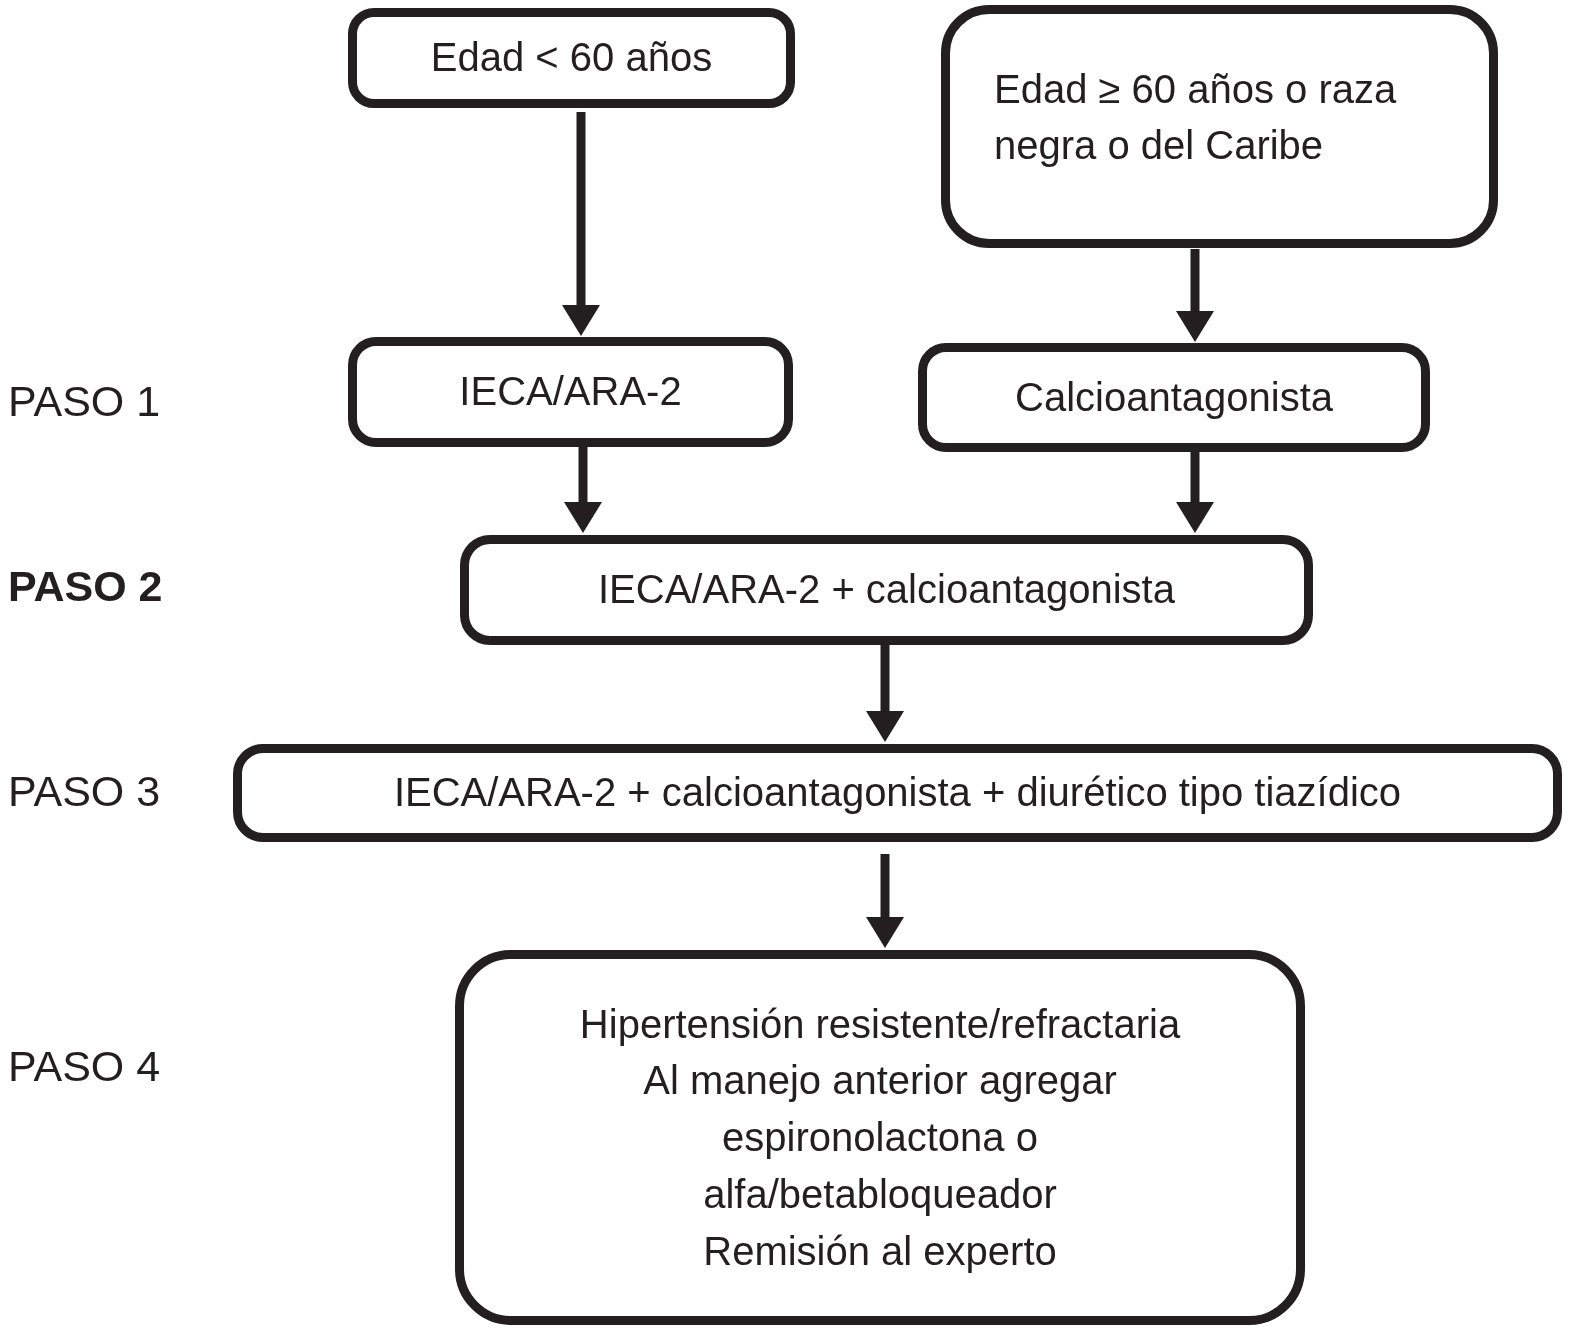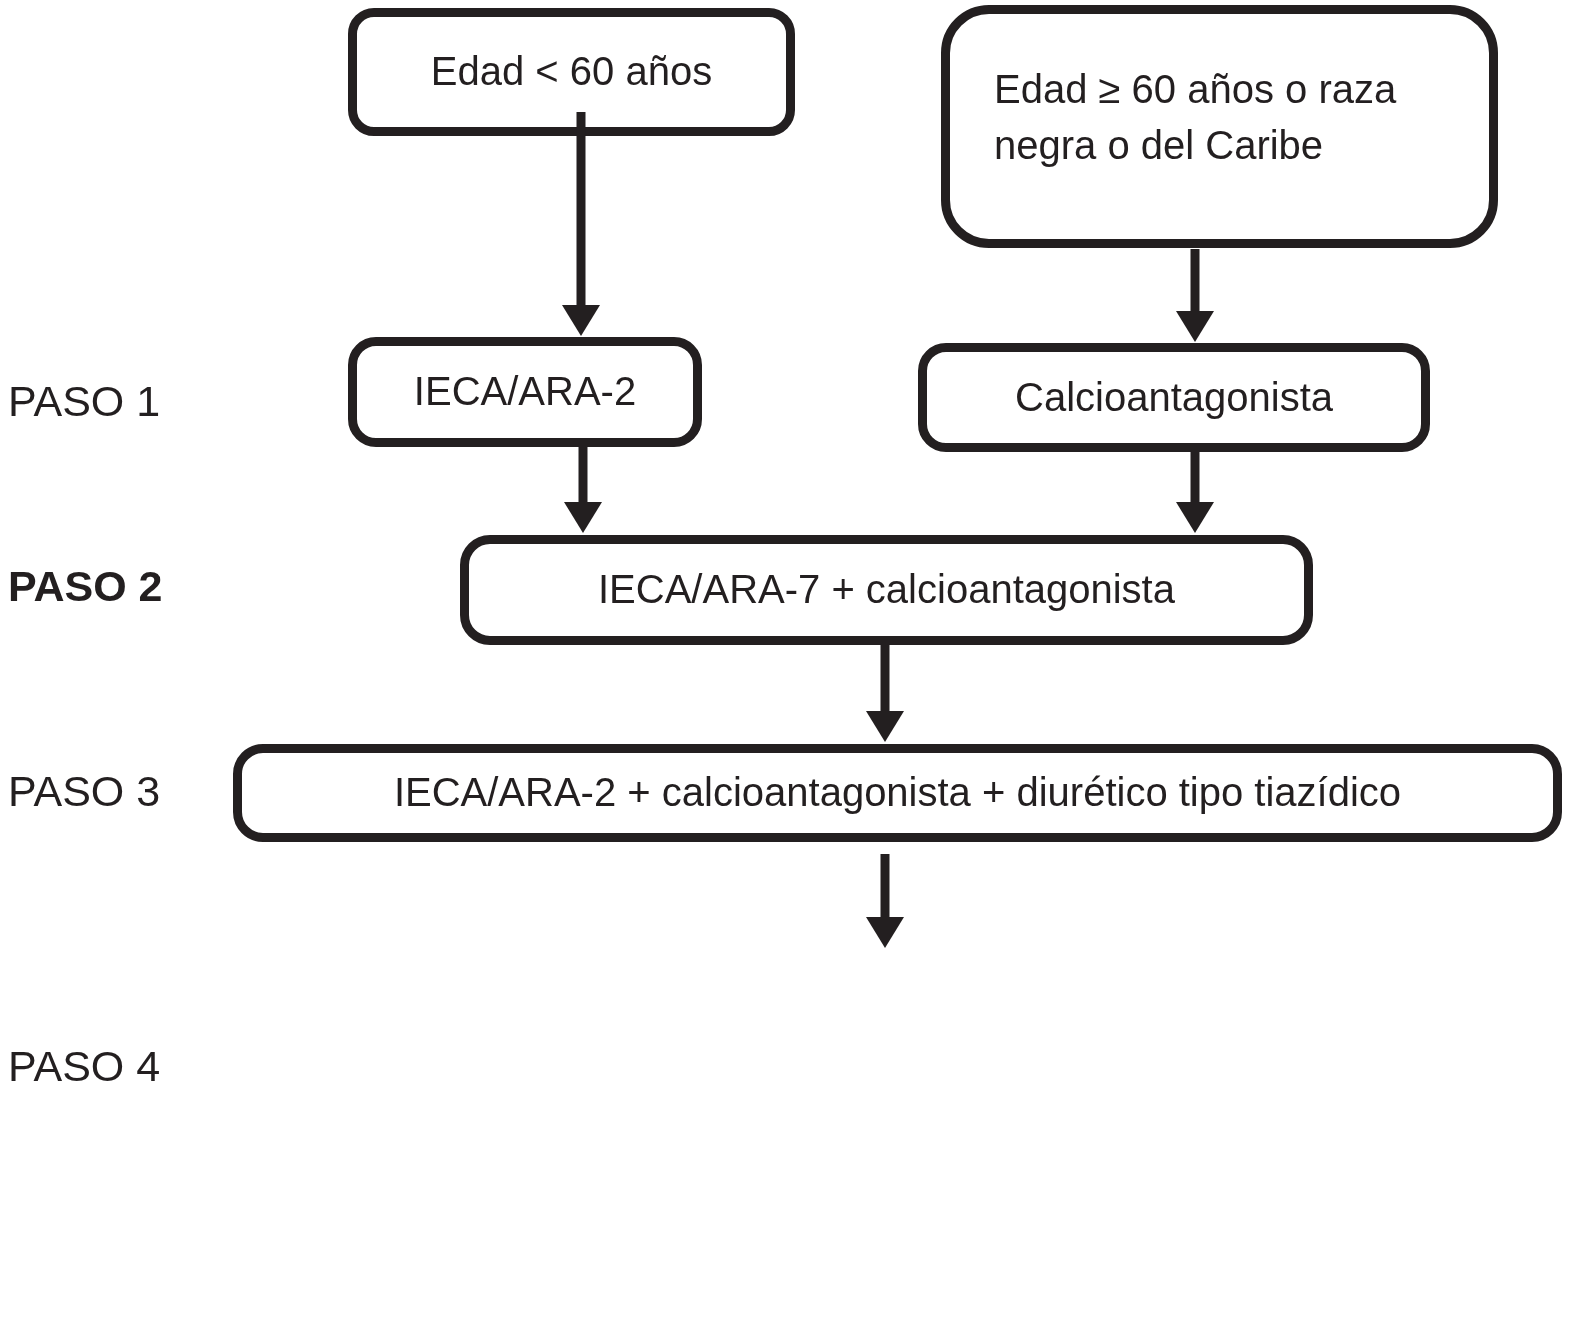--- a/index.html
+++ b/index.html
@@ -34,23 +34,23 @@
     align-items: flex-start;
     text-align: left;
     padding: 0 30px 18px 44px;
   }
   .step-label {
     position: absolute;
     font-size: 43px;
     line-height: 1.1;
     white-space: nowrap;
   }
-  #node-age-under-60 { left: 348px; top:   8px; width: 447px; height: 128px; border-radius: 26px; }
+  #node-age-under-60 { left: 348px; top:   8px; width: 447px; height: 100px; border-radius: 26px; }
   #node-age-over-60  { left: 900px; top:   5px; width: 557px; height: 243px; border-radius: 48px; margin-left: 41px; }
-  #node-step1-left   { left: 348px; top: 337px; width: 354px; height: 110px; border-radius: 28px; }
+  #node-step1-left   { left: 348px; top: 337px; width: 445px; height: 110px; border-radius: 28px; }
   #node-step1-right  { left: 918px; top: 343px; width: 512px; height: 109px; border-radius: 28px; }
   #node-step2        { left: 460px; top: 535px; width: 853px; height: 110px; border-radius: 30px; }
   #node-step3        { left: 233px; top: 744px; width: 1329px; height: 98px; border-radius: 30px; }
   #node-step4        { left: 455px; top: 950px; width: 850px; height: 375px; border-radius: 56px; font-size: 40px; line-height: 1.42; }
   #label-paso-1 { left: 8px; top: 358px; margin-top: 20px; }
   #label-paso-2 { left: 8px; top: 563px; font-weight: bold; }
   #label-paso-3 { left: 8px; top: 768px; }
   #label-paso-4 { left: 8px; top: 1043px; }
   .arrow-layer {
     position: absolute;
@@ -80,27 +80,34 @@
 
   <div class="node" id="node-step1-left">
     <span class="line">IECA/ARA-2</span>
   </div>
 
   <div class="node" id="node-step1-right">
     <span class="line">Calcioantagonista</span>
   </div>
 
   <div class="node" id="node-step2">
-    <span class="line">IECA/ARA-7 + calcioantagonista</span>
+    <span class="line">IECA/ARA-2 + calcioantagonista</span>
   </div>
 
   <div class="node" id="node-step3">
     <span class="line">IECA/ARA-2 + calcioantagonista + diurético tipo tiazídico</span>
   </div>
 
+  <div class="node" id="node-step4">
+    <span class="line">Hipertensión resistente/refractaria</span>
+    <span class="line">Al manejo anterior agregar</span>
+    <span class="line">espironolactona o</span>
+    <span class="line">alfa/betabloqueador</span>
+    <span class="line">Remisión al experto</span>
+  </div>
 
   <svg class="arrow-layer" viewBox="0 0 1572 1329" xmlns="http://www.w3.org/2000/svg">
     <g fill="#231f20" stroke="#231f20">
       <line x1="581" y1="112" x2="581" y2="310" stroke-width="9"></line>
       <polygon points="581,336 562,305 600,305" stroke="none"></polygon>
     </g>
     <g fill="#231f20" stroke="#231f20">
       <line x1="1195" y1="249" x2="1195" y2="318" stroke-width="9"></line>
       <polygon points="1195,342 1176,311 1214,311" stroke="none"></polygon>
     </g>

